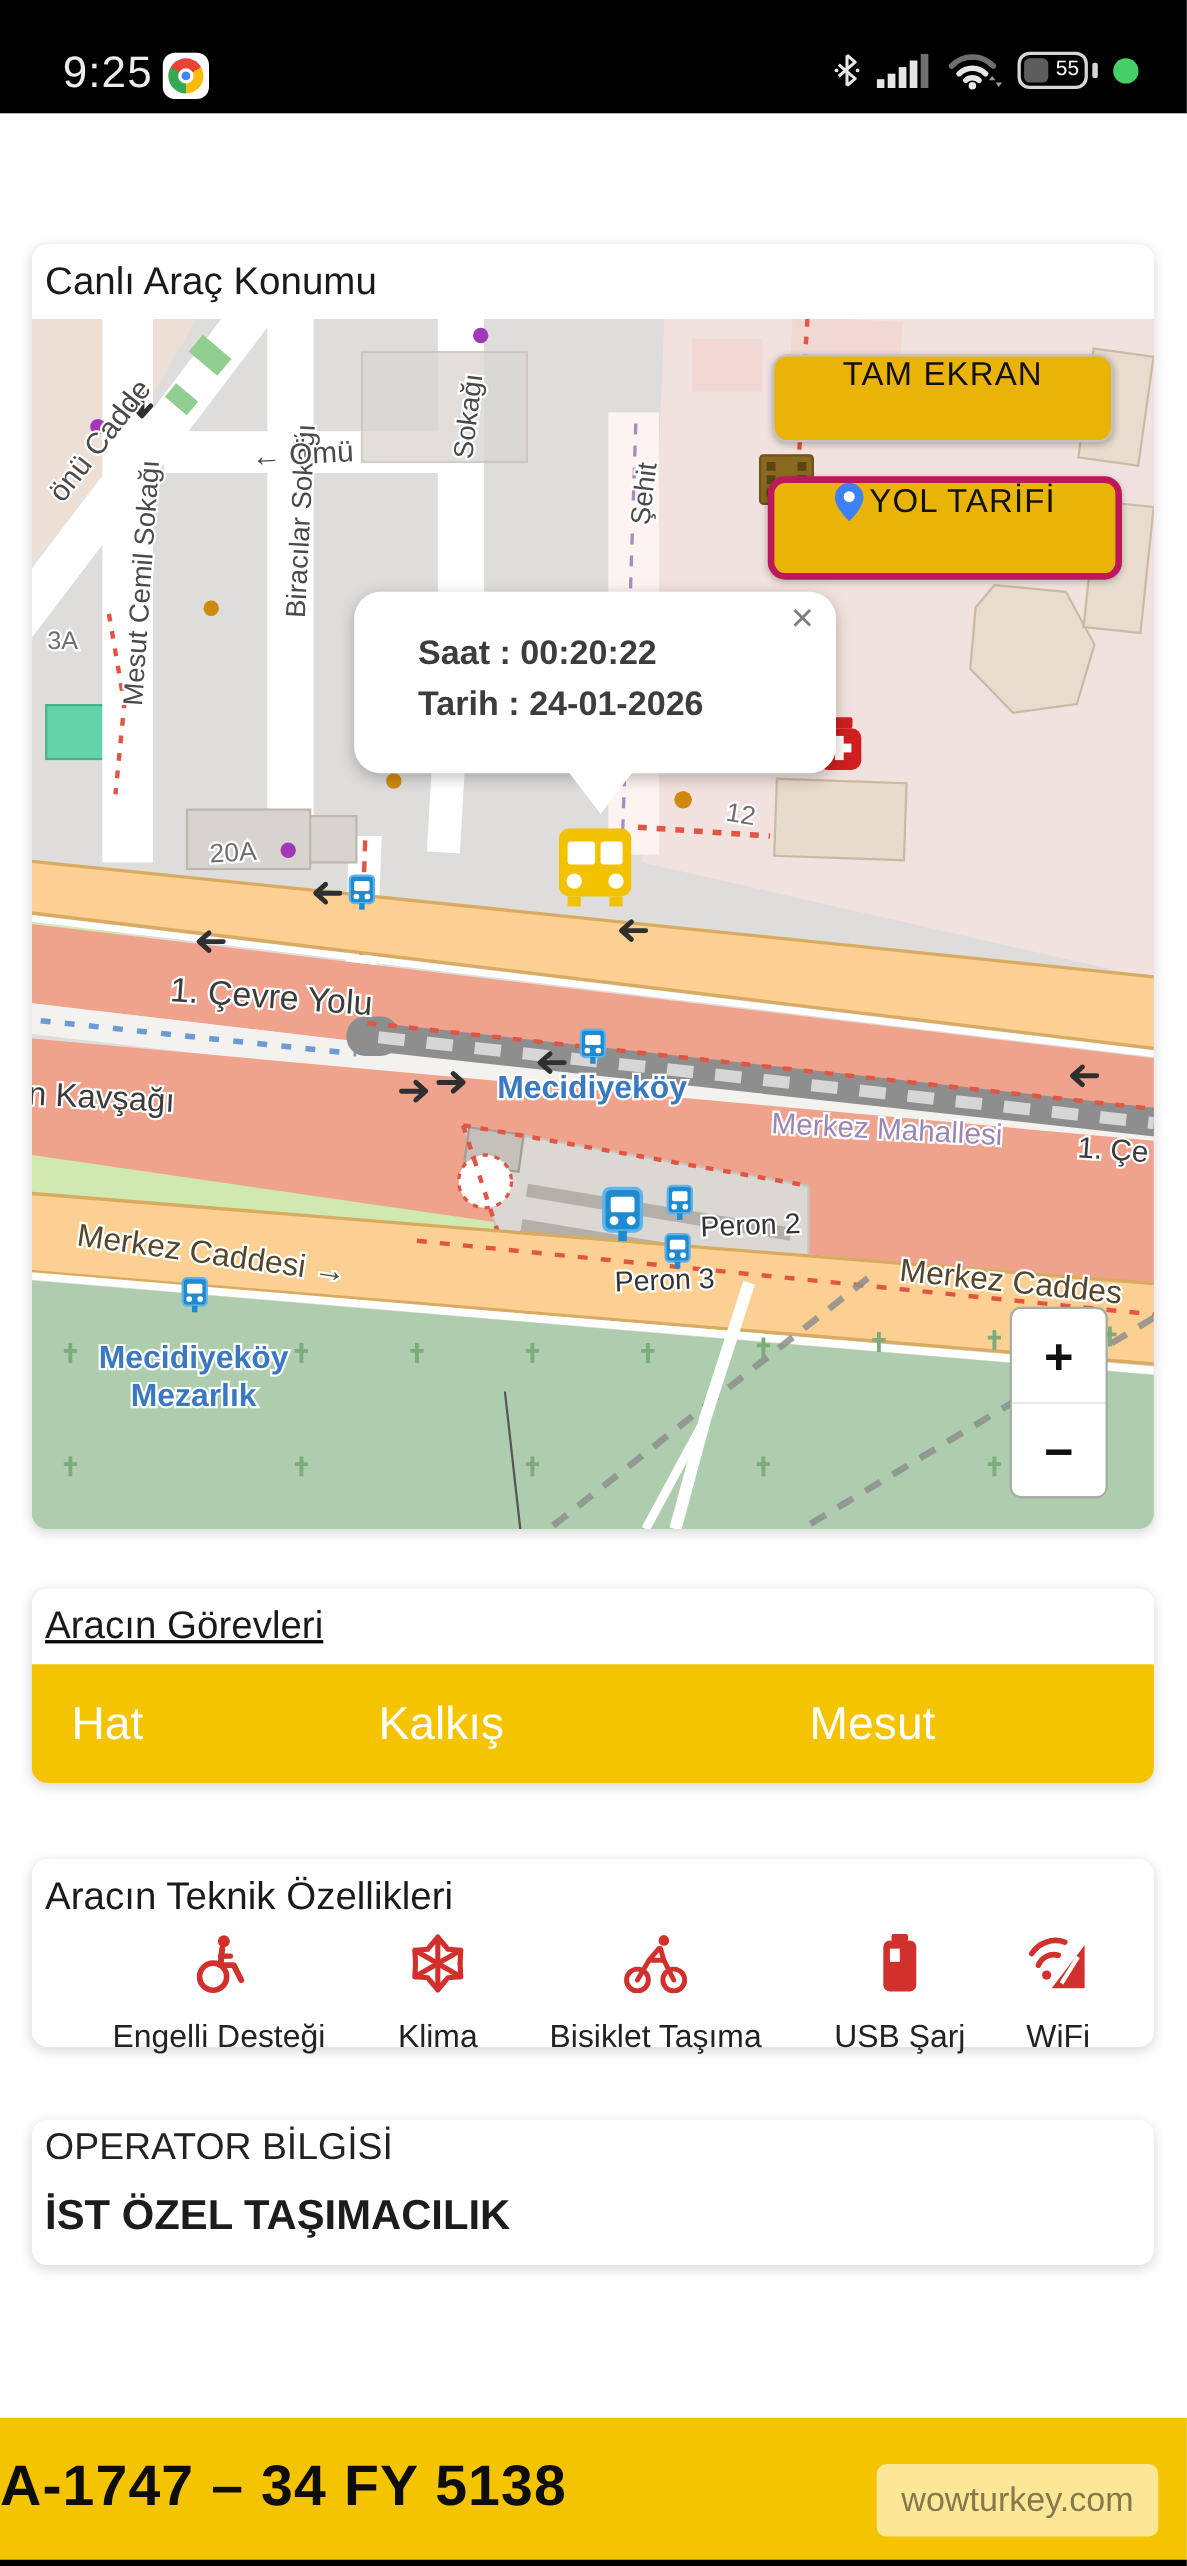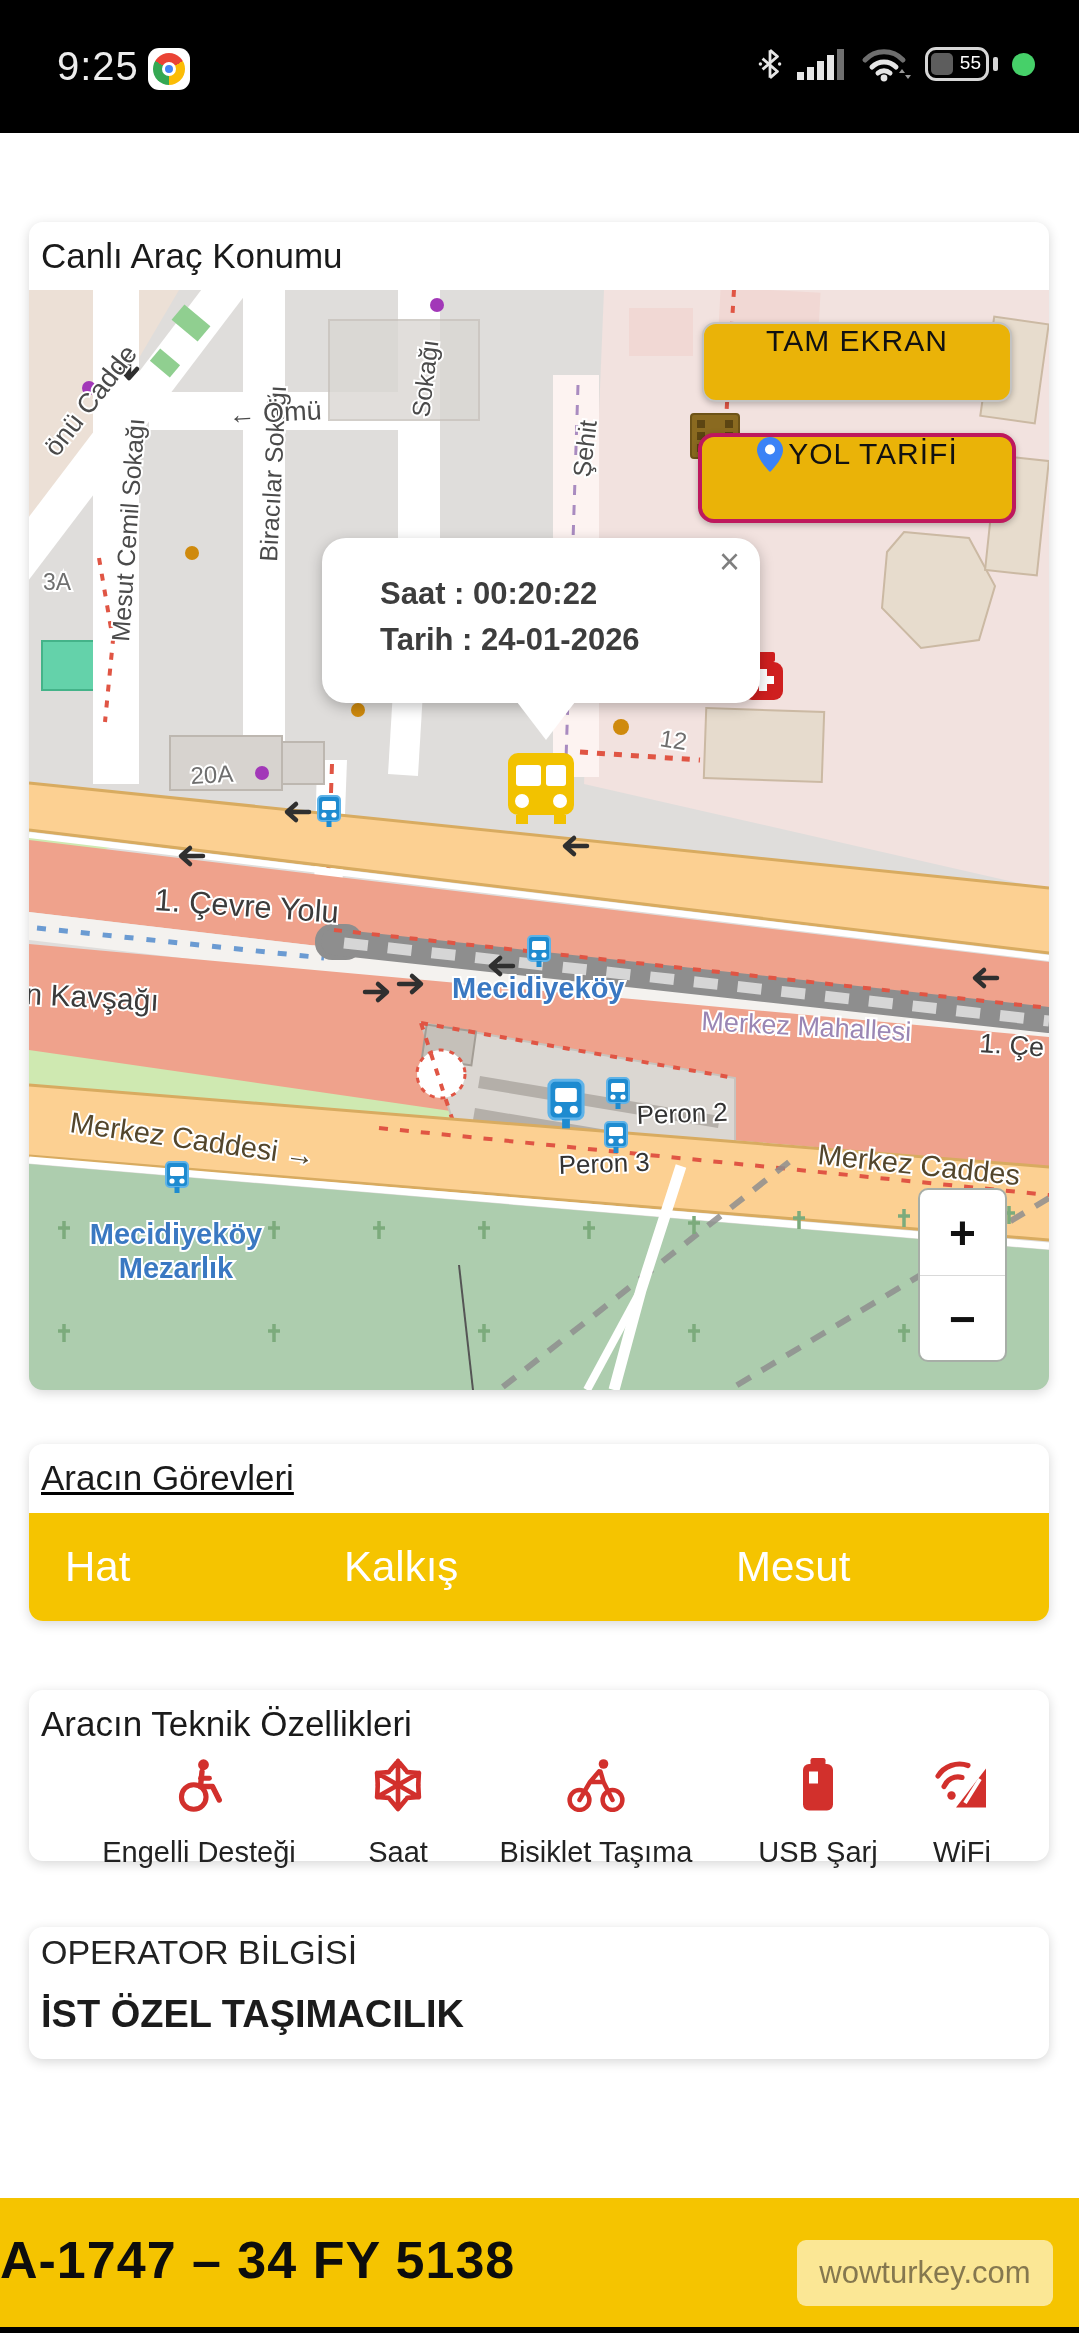--- a/index.html
+++ b/index.html
@@ -1,21 +1,21 @@
 <!DOCTYPE html>
 <html><head>
 <meta charset="utf-8">
 <style>
   html,body{margin:0;padding:0;}
   body{
     width:1079px;height:2333px;position:relative;background:#ffffff;
     font-family:"Liberation Sans", sans-serif;overflow:hidden;
   }
   
-  .statusbar{position:absolute;left:0;top:0;width:1079px;height:133px;background:#000;}
+  .statusbar{position:absolute;left:0;top:0;width:1079px;height:103px;background:#000;}
   .sb-time{position:absolute;left:57px;top:44px;font-size:40px;color:#ececec;font-weight:500;letter-spacing:1px;}
   .sb-chrome{position:absolute;left:148px;top:48px;width:42px;height:42px;background:#fff;border-radius:11px;}
   .chrome-ring{position:absolute;left:5px;top:5px;width:32px;height:32px;border-radius:50%;
     background:conic-gradient(from -60deg,#ea4335 0 120deg,#fbbc05 0 240deg,#34a853 0 360deg);}
   .chrome-center{position:absolute;left:14px;top:14px;width:14px;height:14px;border-radius:50%;background:#4285f4;border:3px solid #fff;box-sizing:border-box;}
   .sb-icons{position:absolute;right:44px;top:44px;height:40px;display:flex;align-items:center;gap:14px;}
   .sb-batt{position:relative;width:64px;height:34px;border:3px solid #d6d6d6;border-radius:11px;box-sizing:border-box;}
   .sb-batt-fill{position:absolute;left:3px;top:3px;width:22px;height:22px;background:#5d5d5d;border-radius:5px;}
   .sb-batt-txt{position:absolute;right:5px;top:2px;font-size:19px;color:#fff;font-weight:500;}
   .sb-nub{width:5px;height:14px;background:#d6d6d6;border-radius:2px;margin-left:-10px;}
@@ -26,21 +26,21 @@
   .card-title{font-size:35px;color:#1a1a1a;padding:14px 0 0 12px;}
   
   #card-live{top:222px;height:1168px;}
   .map-wrap{position:absolute;left:0;top:68px;width:1020px;height:1100px;overflow:hidden;
     border-radius:0 0 14px 14px;background:#dfdddb;}
   .map-svg{position:absolute;left:0;top:0;}
   .map-btn{position:absolute;background:#eab308;display:flex;align-items:flex-start;justify-content:center;
     font-size:30px;color:#111;letter-spacing:1px;cursor:pointer;}
   #btn-fullscreen{left:673px;top:32px;width:306px;height:76px;border:2px solid #c2c2c2;border-radius:14px;
     box-shadow:0 2px 6px rgba(0,0,0,.25);}
-  #btn-directions{left:669px;top:143px;width:310px;height:82px;border:4px solid #be185d;border-radius:16px;
+  #btn-directions{left:669px;top:143px;width:310px;height:82px;border:6px solid #be185d;border-radius:16px;
     box-shadow:0 2px 6px rgba(0,0,0,.25);gap:4px;}
   .map-popup{position:absolute;left:293px;top:248px;width:438px;height:165px;background:#fff;border-radius:24px;
     box-shadow:0 4px 14px rgba(0,0,0,.25);}
   .map-popup:after{content:"";position:absolute;left:195px;top:164px;width:0;height:0;
     border:29px solid transparent;border-top:38px solid #fff;}
   .popup-line{position:absolute;left:58px;font-size:31px;font-weight:bold;color:#3d3d3d;white-space:nowrap;}
   .popup-line.l1{top:38px;}
   .popup-line.l2{top:84px;}
   .popup-close{position:absolute;right:20px;top:6px;font-size:36px;color:#7f7f7f;cursor:pointer;line-height:36px;}
   .zoomctl{position:absolute;left:889px;top:898px;width:89px;height:174px;background:#fff;
@@ -361,21 +361,21 @@
   <div class="feature" style="left:369px;">
     <div class="ficon">
       <svg width="54" height="54" viewBox="0 0 36 36">
         <g stroke="#D2302C" stroke-width="3.1" stroke-linecap="round" fill="none">
           <path d="M18,2 V34 M18,2 l-5,6 M18,2 l5,6 M18,34 l-5,-6 M18,34 l5,-6"></path>
           <path d="M4.1,10 L31.9,26 M4.1,10 l7.8,-0.6 M4.1,10 l0.4,7.8 M31.9,26 l-7.8,0.6 M31.9,26 l-0.4,-7.8"></path>
           <path d="M31.9,10 L4.1,26 M31.9,10 l-7.8,-0.6 M31.9,10 l-0.4,7.8 M4.1,26 l7.8,0.6 M4.1,26 l0.4,-7.8"></path>
         </g>
       </svg>
     </div>
-    <div class="flabel">Saat</div>
+    <div class="flabel">Klima</div>
   </div>
 
   <div class="feature" style="left:567px;">
     <div class="ficon">
       <svg width="58" height="54" viewBox="0 0 38 36">
         <circle cx="8" cy="28" r="6.6" fill="none" stroke="#D2302C" stroke-width="3"></circle>
         <circle cx="30" cy="28" r="6.6" fill="none" stroke="#D2302C" stroke-width="3"></circle>
         <circle cx="24" cy="4" r="3.2" fill="#D2302C"></circle>
         <path d="M8,28 L15,16 L24,16 L30,28 M15,16 L21,9 M24,16 l-2,-7" fill="none" stroke="#D2302C" stroke-width="3" stroke-linecap="round" stroke-linejoin="round"></path>
       </svg>

